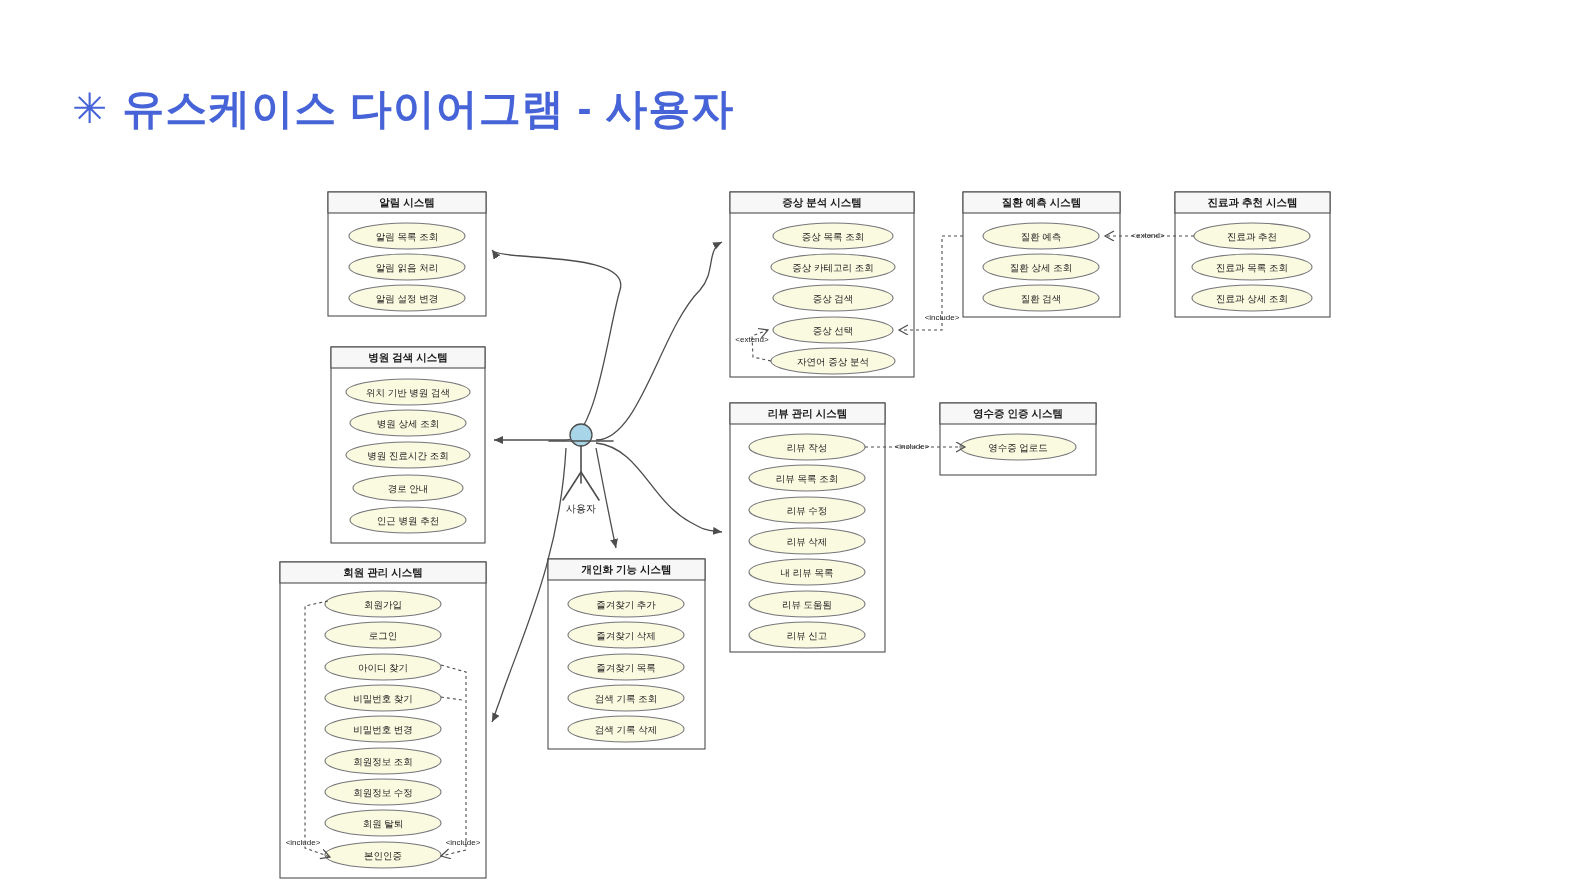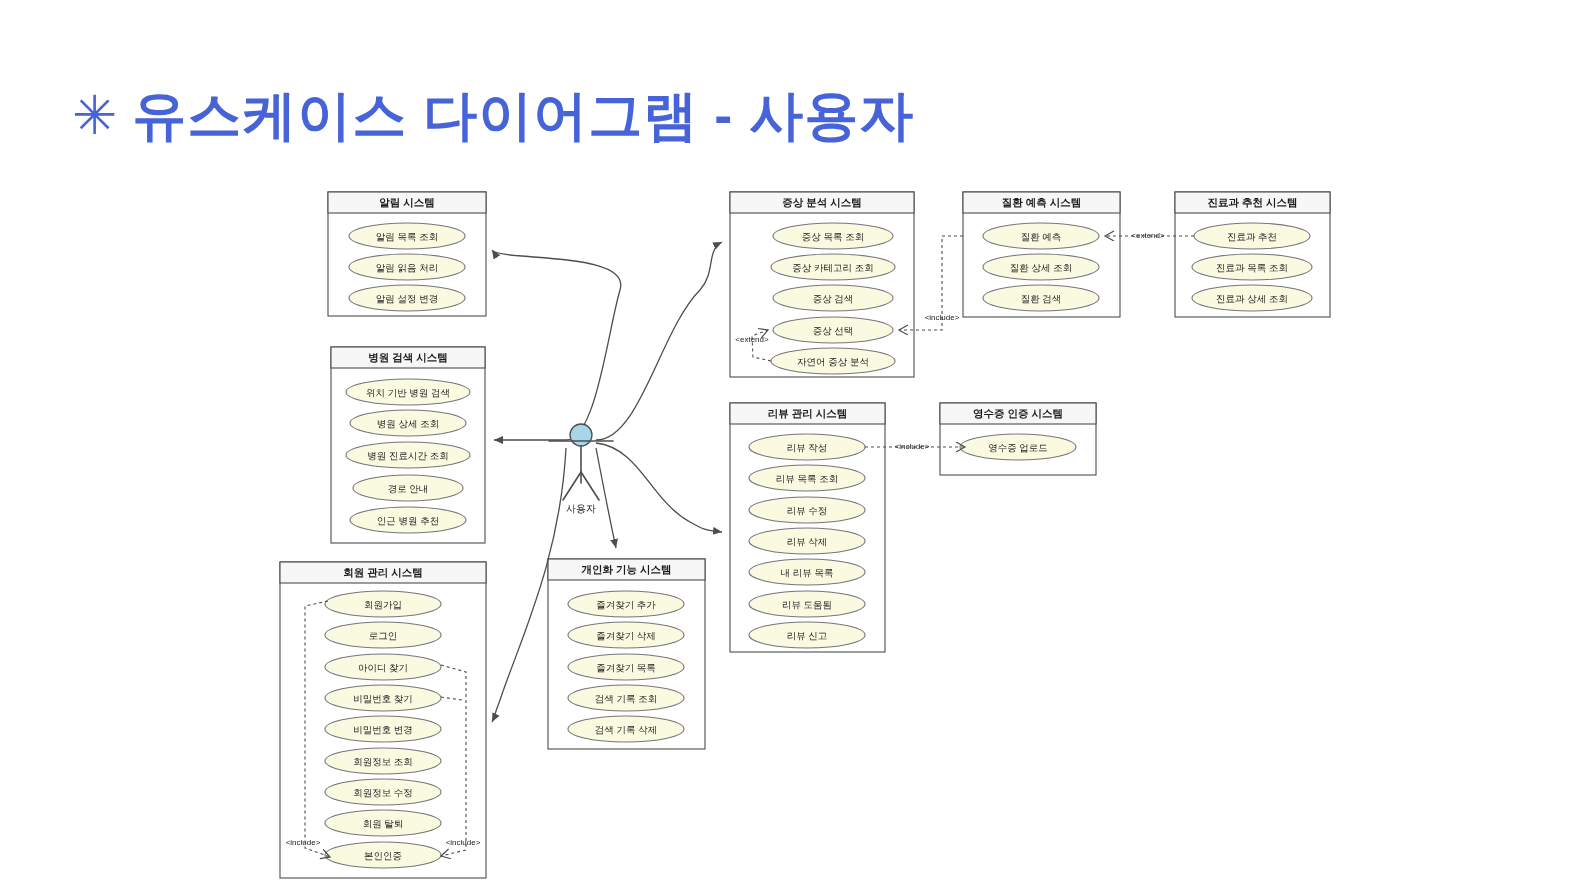--- a/index.html
+++ b/index.html
@@ -12,21 +12,21 @@
     width: 1591px;
     height: 888px;
     position: relative;
     overflow: hidden;
     font-family: "Liberation Sans", "DejaVu Sans", sans-serif;
   }
   #page-title {
     position: absolute;
     left: 72px;
     top: 88px;
-    font-size: 54px;
+    font-size: 42px;
     font-weight: bold;
     color: #4763d8;
     letter-spacing: 1px;
     white-space: nowrap;
     line-height: 1;
   }
   #page-title .star {
     display: inline-block;
     margin-right: 14px;
   }

